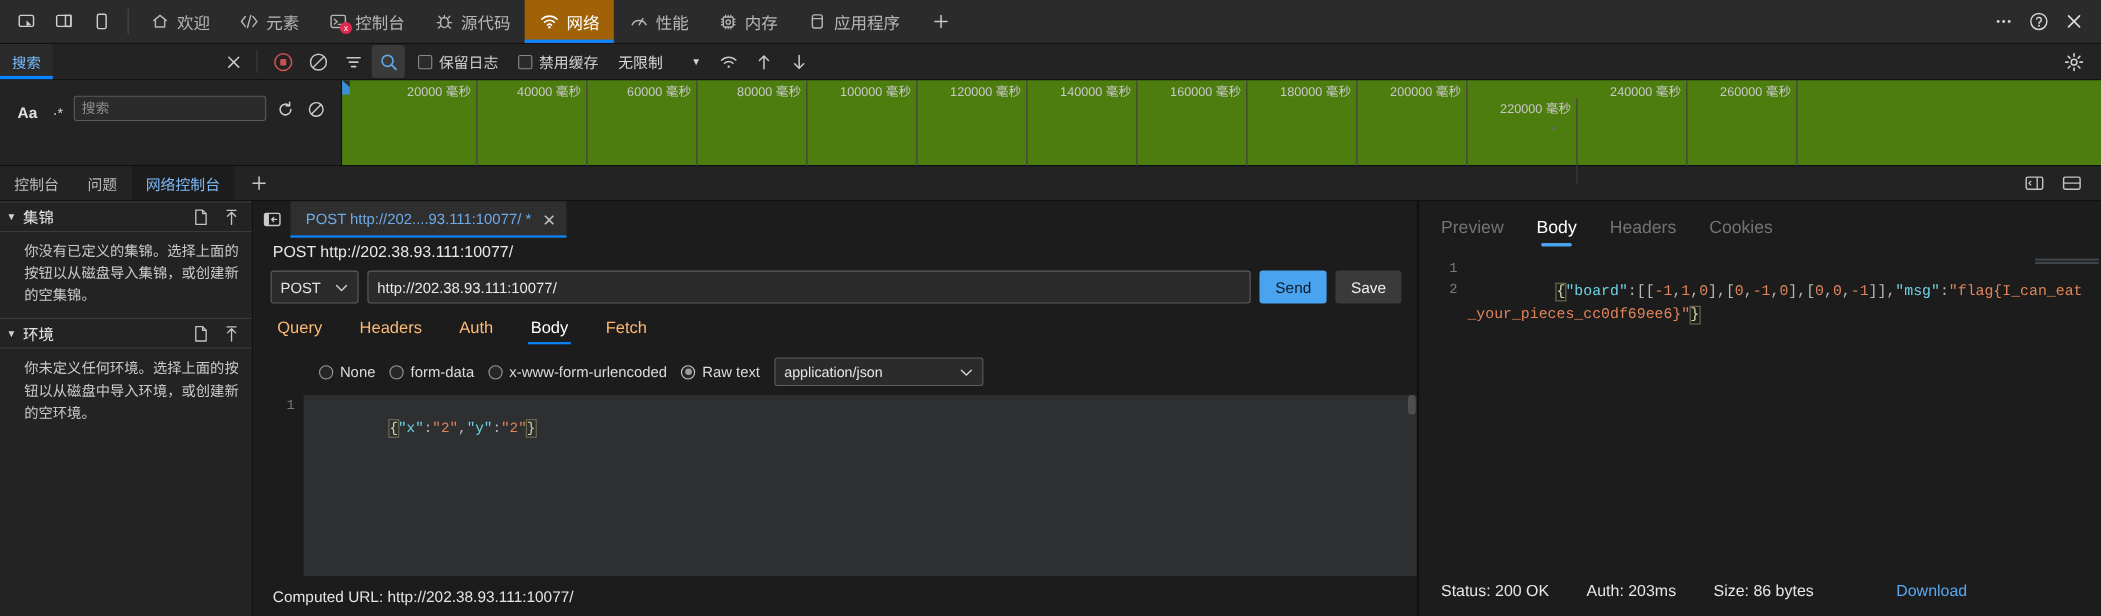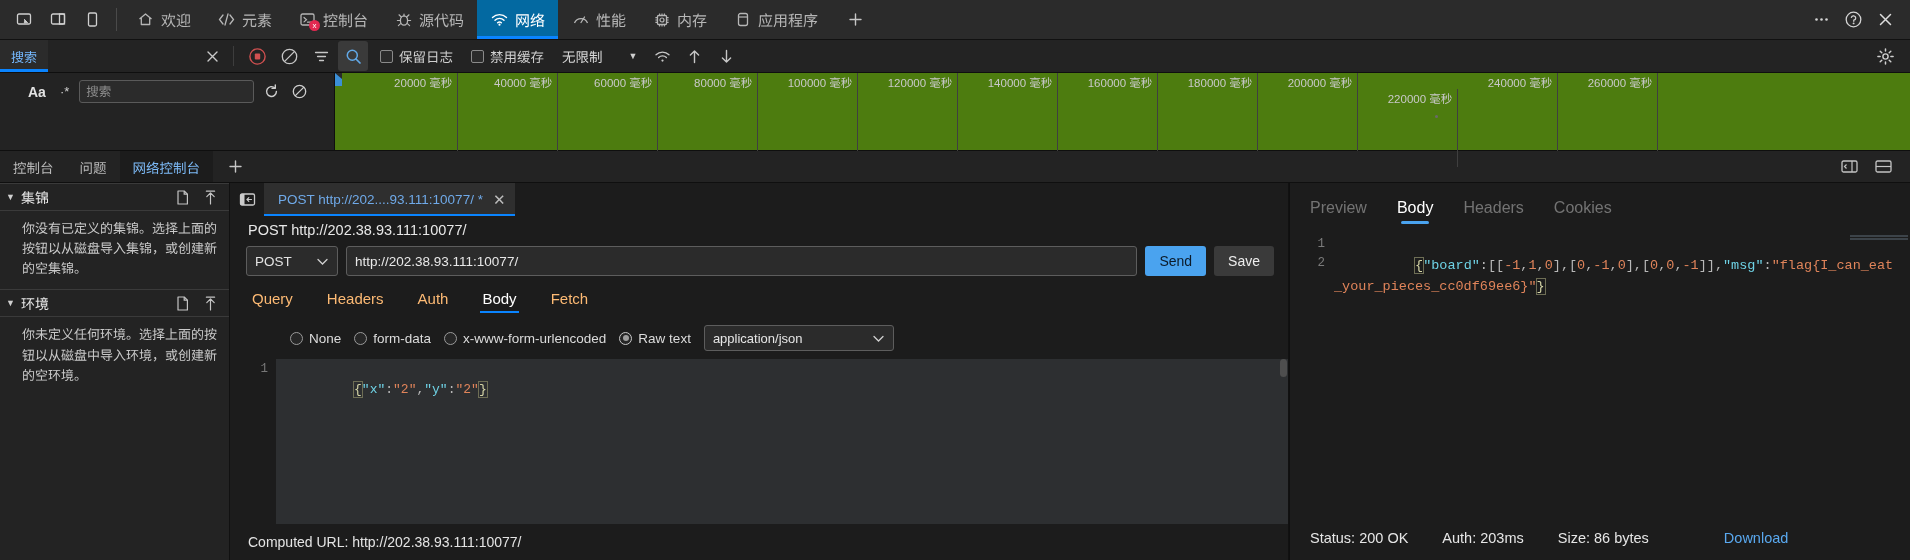--- a/index.html
+++ b/index.html
@@ -29,21 +29,21 @@
   .dock-btn svg { display: block; }
   .vsep { width: 1px; background: #4a4a4a; margin: 8px 6px 8px 4px; }
 
   .tabs { display: flex; align-items: stretch; flex: 1; }
   .tab {
     display: flex; align-items: center; gap: 6px;
     padding: 0 13px; position: relative;
     font-size: 15px; color: #b6b6b6; white-space: nowrap;
   }
   .tab .ticon { display: flex; align-items: center; justify-content: center; width: 19px; height: 19px; position: relative; }
-  .tab.active { background: #0369a1; color: #ffffff; }
+  .tab.active { background: #a16207; color: #ffffff; }
   .tab.active::after {
     content: ""; position: absolute; left: 0; right: 0; bottom: 0; height: 3px; background: #0a84ff;
   }
   .tab .err-badge {
     position: absolute; right: -3px; bottom: -2px;
     width: 11px; height: 11px; border-radius: 50%;
     background: #e22850; color: #fff; font-size: 8px;
     display: flex; align-items: center; justify-content: center;
     font-family: "Liberation Sans", sans-serif; line-height: 1;
   }
@@ -69,21 +69,21 @@
   .nt-btn.sel { background: #3a3a3a; }
   .chk-wrap { display:flex; align-items:center; gap:6px; font-size:13.5px; color:#cfcfcf; padding: 0 6px 0 10px; white-space:nowrap; }
   .chkbox { width: 13px; height: 13px; border: 1px solid #8a8a8a; border-radius: 2px; background: #2b2b2b; }
   .throttle { display:flex; align-items:center; gap:26px; font-size:13.5px; color:#d8d8d8; padding: 0 8px 0 10px; white-space:nowrap; }
   .caret { font-size: 9px; color:#cfcfcf; }
   .gear-zone { display:flex; align-items:center; padding-right:10px; }
 
   
   .midrow { height: 78px; min-height:78px; display:flex; background:#232323; border-bottom:1px solid #0f0f0f;}
   .searchpanel { flex: 0 0 230px; border-right:1px solid #0f0f0f; background:#232323; display:flex; flex-direction:column;}
-  .searchbar { height: 37px; display:flex; align-items:center; gap: 6px; padding: 0 24px; }
+  .searchbar { height: 37px; display:flex; align-items:flex-end; gap: 6px; padding: 0 12px; }
   .aa { font-size: 14px; font-weight: bold; color:#e3e3e3; padding: 0 4px; }
   .regex { font-size: 13px; color:#d0d0d0; padding:0 4px; }
   .searchinput {
     flex: 1; height: 23px; background: #2b2b2b;
     border: 1px solid #5a5a5a; border-radius: 3px;
     color: #bbb; font-size: 12.5px; padding: 0 6px; outline: none;
     font-family: "Liberation Sans", sans-serif;
   }
   .searchinput::placeholder { color: #8d8d8d; }
   .sb-ico { width: 22px; height: 22px; display:flex; align-items:center; justify-content:center; }
@@ -142,21 +142,21 @@
   .collapse-btn { width: 34px; display:flex; align-items:center; justify-content:center; }
   .reqtab {
     display:flex; align-items:center; gap:10px; padding: 0 10px 0 14px;
     background: #2f2f2f; color:#6fa9e8; font-size:13.5px; position:relative; white-space:nowrap;
   }
   .reqtab::after { content:""; position:absolute; left:0; right:0; bottom:0; height:2.5px; background:#0a84ff; }
   .reqtab .cls { color:#bdbdbd; font-size:15px; }
   .req-url-title { font-size: 14.5px; color:#e8e8e8; padding: 6px 0 8px 18px; }
   .urlrow { display:flex; align-items:center; gap: 8px; padding: 0 0 0 16px; }
   .method-sel {
-    width: 92px; height: 30px; background:#2b2b2b; border:1px solid #5d5d5d; border-radius:3px;
+    width: 80px; height: 30px; background:#2b2b2b; border:1px solid #5d5d5d; border-radius:3px;
     display:flex; align-items:center; justify-content:space-between; padding: 0 8px;
     font-size: 13.5px; color:#e2e2e2;
   }
   .url-input {
     flex: 1; height: 30px; background:#2b2b2b; border:1px solid #5d5d5d; border-radius:3px;
     padding: 0 8px; font-size:13.5px; color:#e8e8e8; outline:none;
     font-family: "Liberation Sans", sans-serif;
   }
   .btn-send {
     height: 30px; padding: 0 14px; background:#4aa3ef; color:#0c1b2a; border:none; border-radius:3px;

